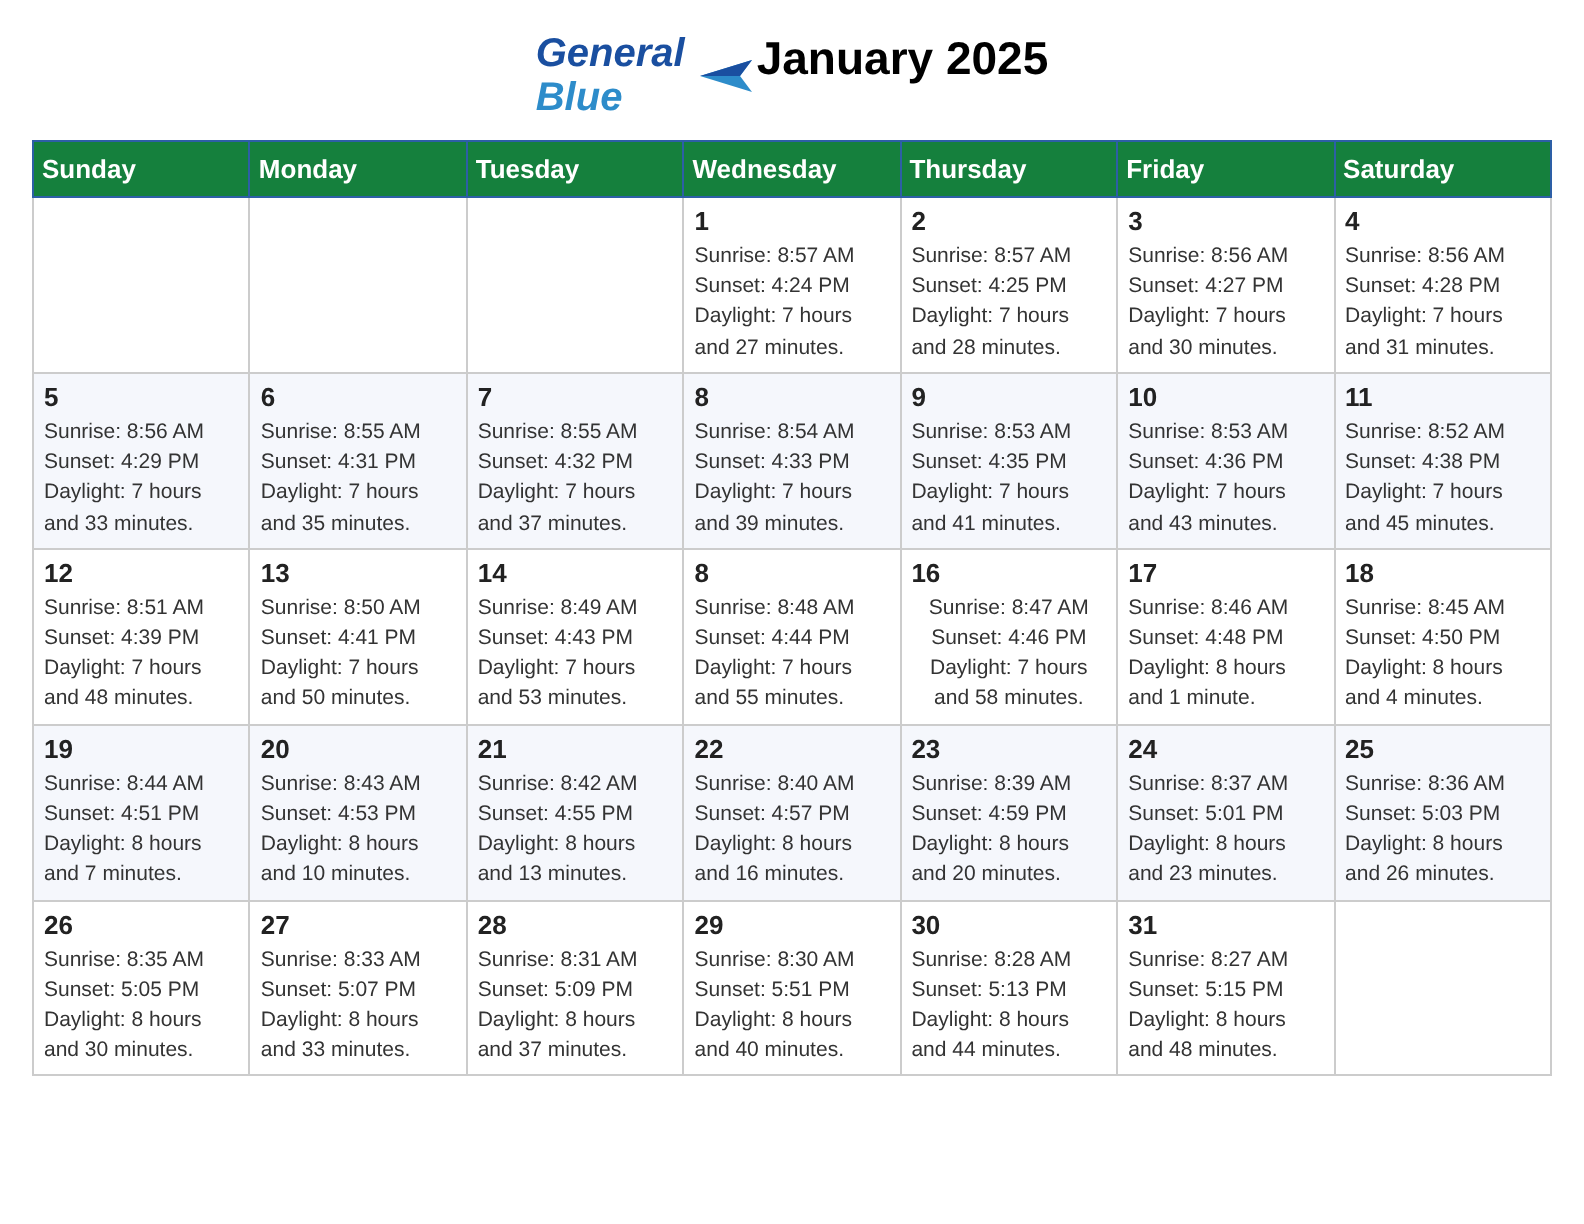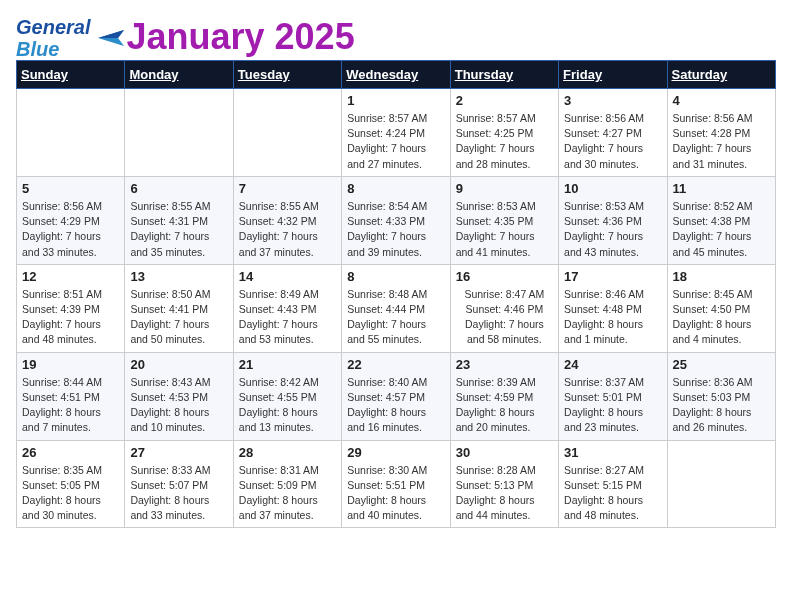--- a/index.html
+++ b/index.html
@@ -5,54 +5,54 @@
     * { box-sizing: border-box; margin: 0; padding: 0; }
     body {
       font-family: Arial, sans-serif;
       background: #fff;
       width: 792px;
       min-height: 612px;
       padding: 16px;
     }
     .header {
       display: flex;
-      justify-content: flex-start;
+      justify-content: center;
       align-items: flex-start;
+      margin-bottom: 10px;
     }
     .logo {
       display: flex;
       flex-direction: column;
       align-items: flex-start;
     }
     .title-block {
       text-align: right;
     }
     .month-title {
-      font-size: 36px;
+      font-size: 23px;
       font-weight: bold;
-      color: #a21caf;
+      color: #000000;
     }
     .location {
       font-size: 15px;
       color: #555;
     }
     .calendar {
       width: 100%;
       border-collapse: collapse;
       border: 1px solid #ccc;
     }
     .calendar th {
-      background: #0f172a;
+      background: #15803d;
       color: #fff;
       font-size: 13px;
       font-weight: bold;
       padding: 6px 4px;
       text-align: left;
       border: 1px solid #2d5fa6;
-      text-decoration: underline;
     }
     .calendar td {
       vertical-align: top;
       border: 1px solid #ccc;
       padding: 4px 5px;
       font-size: 11px;
       color: #222;
       width: calc(100% / 7);
       min-height: 80px;
       background: #fff;

